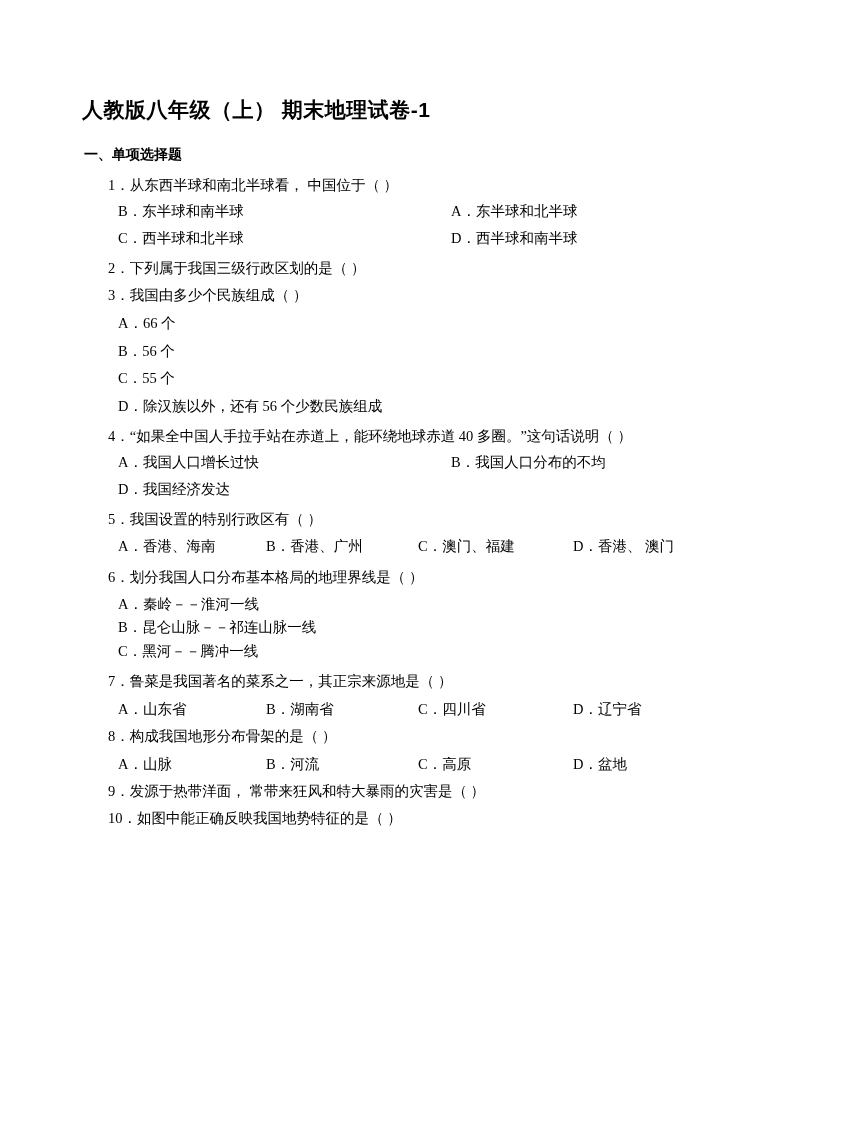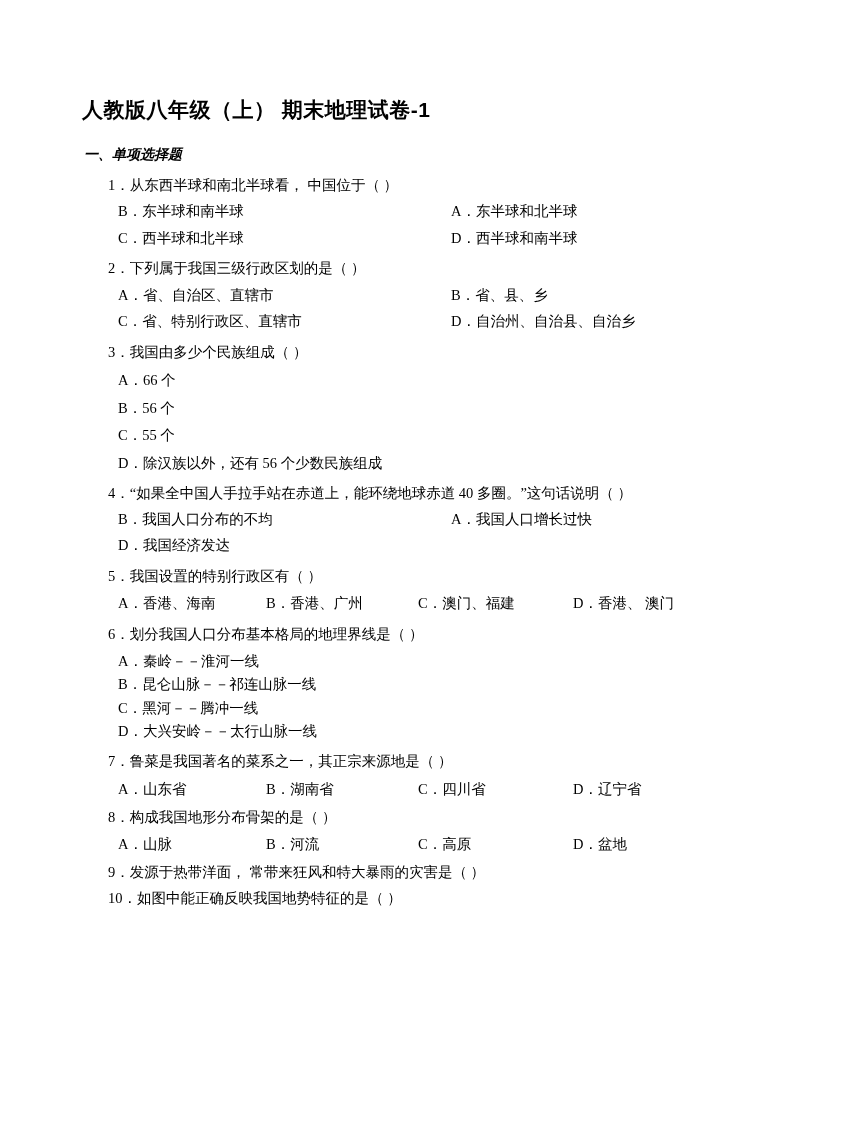--- a/index.html
+++ b/index.html
@@ -30,21 +30,20 @@
     margin-top: 96px;
     margin-bottom: 22px;
     font-family: "Liberation Sans", "DejaVu Sans", sans-serif;
   }
   .section-heading {
     font-size: 14px;
     font-weight: bold;
     font-family: "Liberation Sans", "DejaVu Sans", sans-serif;
     margin-bottom: 10px;
     margin-left: 2px;
-    font-style: italic;
   }
   .q {
     margin-bottom: 4px;
   }
   .q-stem {
     font-size: 14.5px;
     line-height: 1.55;
     margin-left: 26px;
     margin-bottom: 4px;
   }
@@ -103,43 +102,37 @@
     <div class="opts-2col">
       <div class="opt">B．东半球和南半球</div>
       <div class="opt">A．东半球和北半球</div>
       <div class="opt">C．西半球和北半球</div>
       <div class="opt">D．西半球和南半球</div>
     </div>
   </div>
 
   <div class="q">
     <div class="q-stem"><span class="q-num">2．</span><span>下列属于我国三级行政区划的是（      ）</span></div>
-    <div class="opts-2col">
-      <div class="opt">A．省、自治区、直辖市</div>
-      <div class="opt">B．省、县、乡</div>
-      <div class="opt">C．省、特别行政区、直辖市</div>
-      <div class="opt">D．自治州、自治县、自治乡</div>
-    </div>
   </div>
 
   <div class="q">
     <div class="q-stem"><span class="q-num">3．</span><span>我国由多少个民族组成（      ）</span></div>
     <div class="opts-1col">
       <div class="opt">A．66 个</div>
       <div class="opt">B．56 个</div>
       <div class="opt">C．55 个</div>
       <div class="opt">D．除汉族以外，还有 56 个少数民族组成</div>
     </div>
   </div>
 
   <div class="q">
     <div class="q-stem"><span class="q-num">4．</span><span>“如果全中国人手拉手站在赤道上，能环绕地球赤道 40 多圈。”这句话说明（      ）</span></div>
     <div class="opts-2col">
+      <div class="opt">A．我国人口增长过快</div>
       <div class="opt">B．我国人口分布的不均</div>
-      <div class="opt">A．我国人口增长过快</div>
       <div class="opt">D．我国经济发达</div>
     </div>
   </div>
 
   <div class="q">
     <div class="q-stem"><span class="q-num">5．</span><span>我国设置的特别行政区有（      ）</span></div>
     <div class="opts-row">
       <div class="opt">A．香港、海南</div>
       <div class="opt">B．香港、广州</div>
       <div class="opt">C．澳门、福建</div>
@@ -148,21 +141,20 @@
   </div>
 
   <div class="spacer-sm"></div>
 
   <div class="q">
     <div class="q-stem"><span class="q-num">6．</span><span>划分我国人口分布基本格局的地理界线是（      ）</span></div>
     <div class="opts-1col tight">
       <div class="opt">A．秦岭－－淮河一线</div>
       <div class="opt">B．昆仑山脉－－祁连山脉一线</div>
       <div class="opt">C．黑河－－腾冲一线</div>
-      <div class="opt">D．大兴安岭－－太行山脉一线</div>
     </div>
   </div>
 
   <div class="spacer-sm"></div>
 
   <div class="q">
     <div class="q-stem"><span class="q-num">7．</span><span>鲁菜是我国著名的菜系之一，其正宗来源地是（      ）</span></div>
     <div class="opts-row">
       <div class="opt">A．山东省</div>
       <div class="opt">B．湖南省</div>

